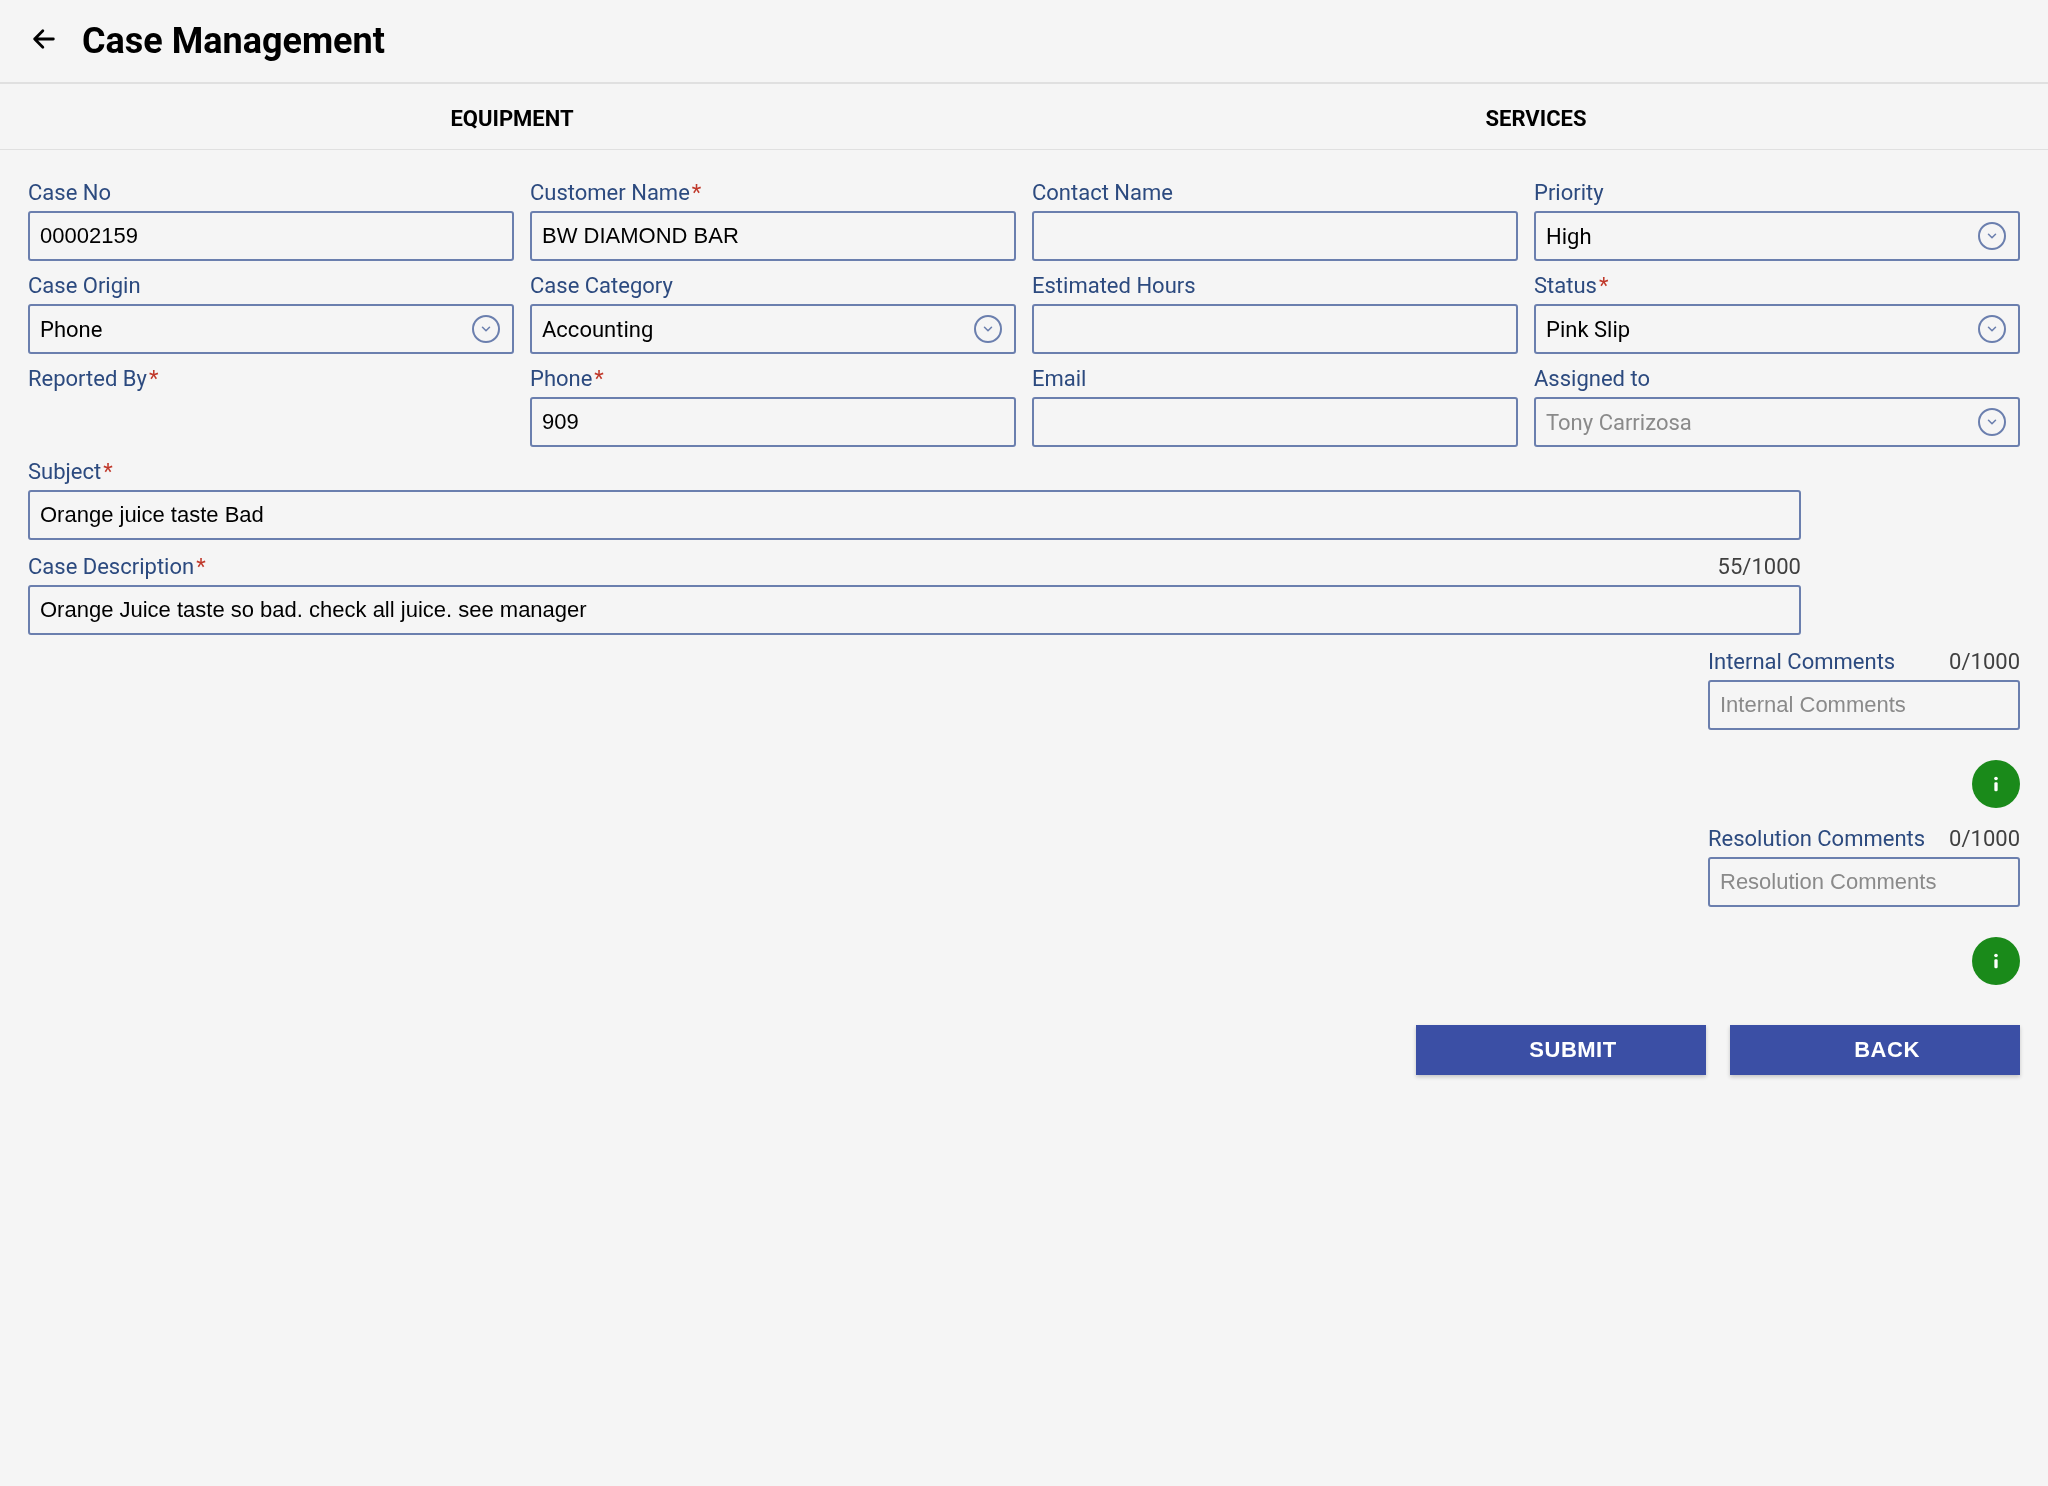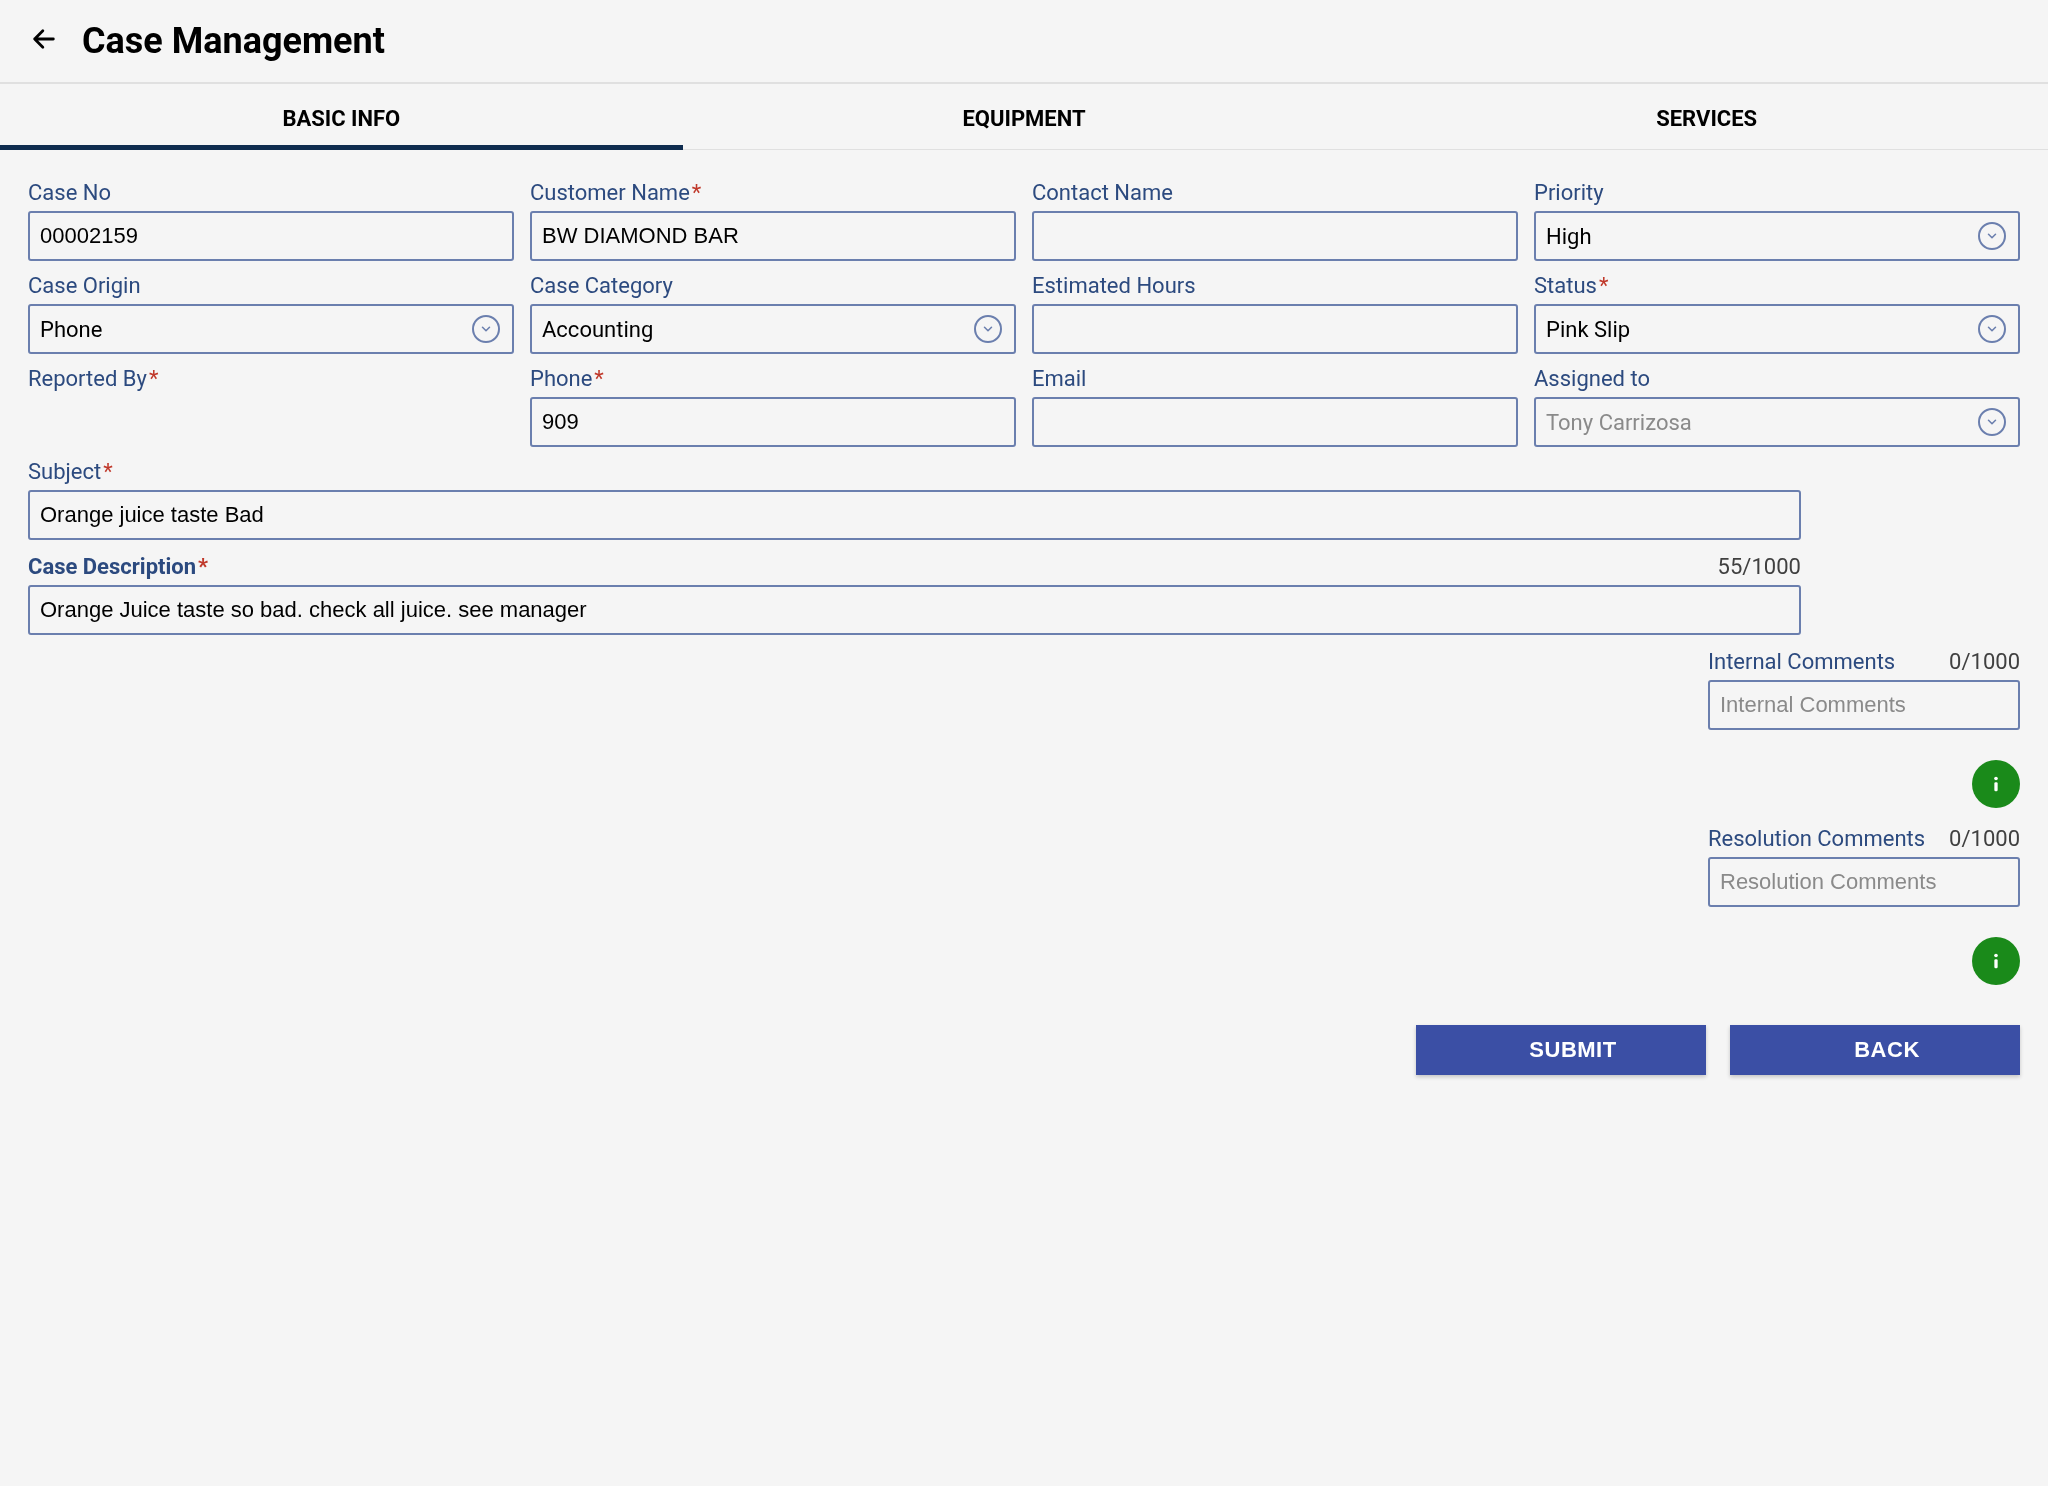--- a/index.html
+++ b/index.html
@@ -64,21 +64,21 @@
     margin-bottom: 6px;
   }
   .req { color: #c0392b; margin-left: 2px; }
   .counter-label {
     display: flex;
     justify-content: space-between;
     font-size: 22px;
     color: #2c4a7f;
     margin-bottom: 6px;
   }
-  .counter-label .req-wrap { color: #2c4a7f; font-weight: bold; }
+  .counter-label .req-wrap { color: #2c4a7f; }
   .counter-val { color: #404040; font-size: 22px; }
 
   .input, .select {
     height: 50px;
     border: 2px solid #6b7fae;
     border-radius: 3px;
     background: #f5f5f5;
     font-size: 22px;
     padding: 0 10px;
     color: #000;
@@ -158,23 +158,20 @@
 <div class="header">
   <span class="back-arrow">
     <svg width="28" height="28" viewBox="0 0 24 24" fill="none">
       <path d="M20 12H4M4 12L11 5M4 12L11 19" stroke="#000" stroke-width="2.4" stroke-linecap="round" stroke-linejoin="round"></path>
     </svg>
   </span>
   <span class="header-title">Case Management</span>
 </div>
 
 <div class="tabs">
-  <div class="tab active">
-    <span>BASIC INFO</span>
-  </div>
   <div class="tab">
     <span>EQUIPMENT</span>
   </div>
   <div class="tab">
     <span>SERVICES</span>
   </div>
 </div>
 
 <div class="form">
 

